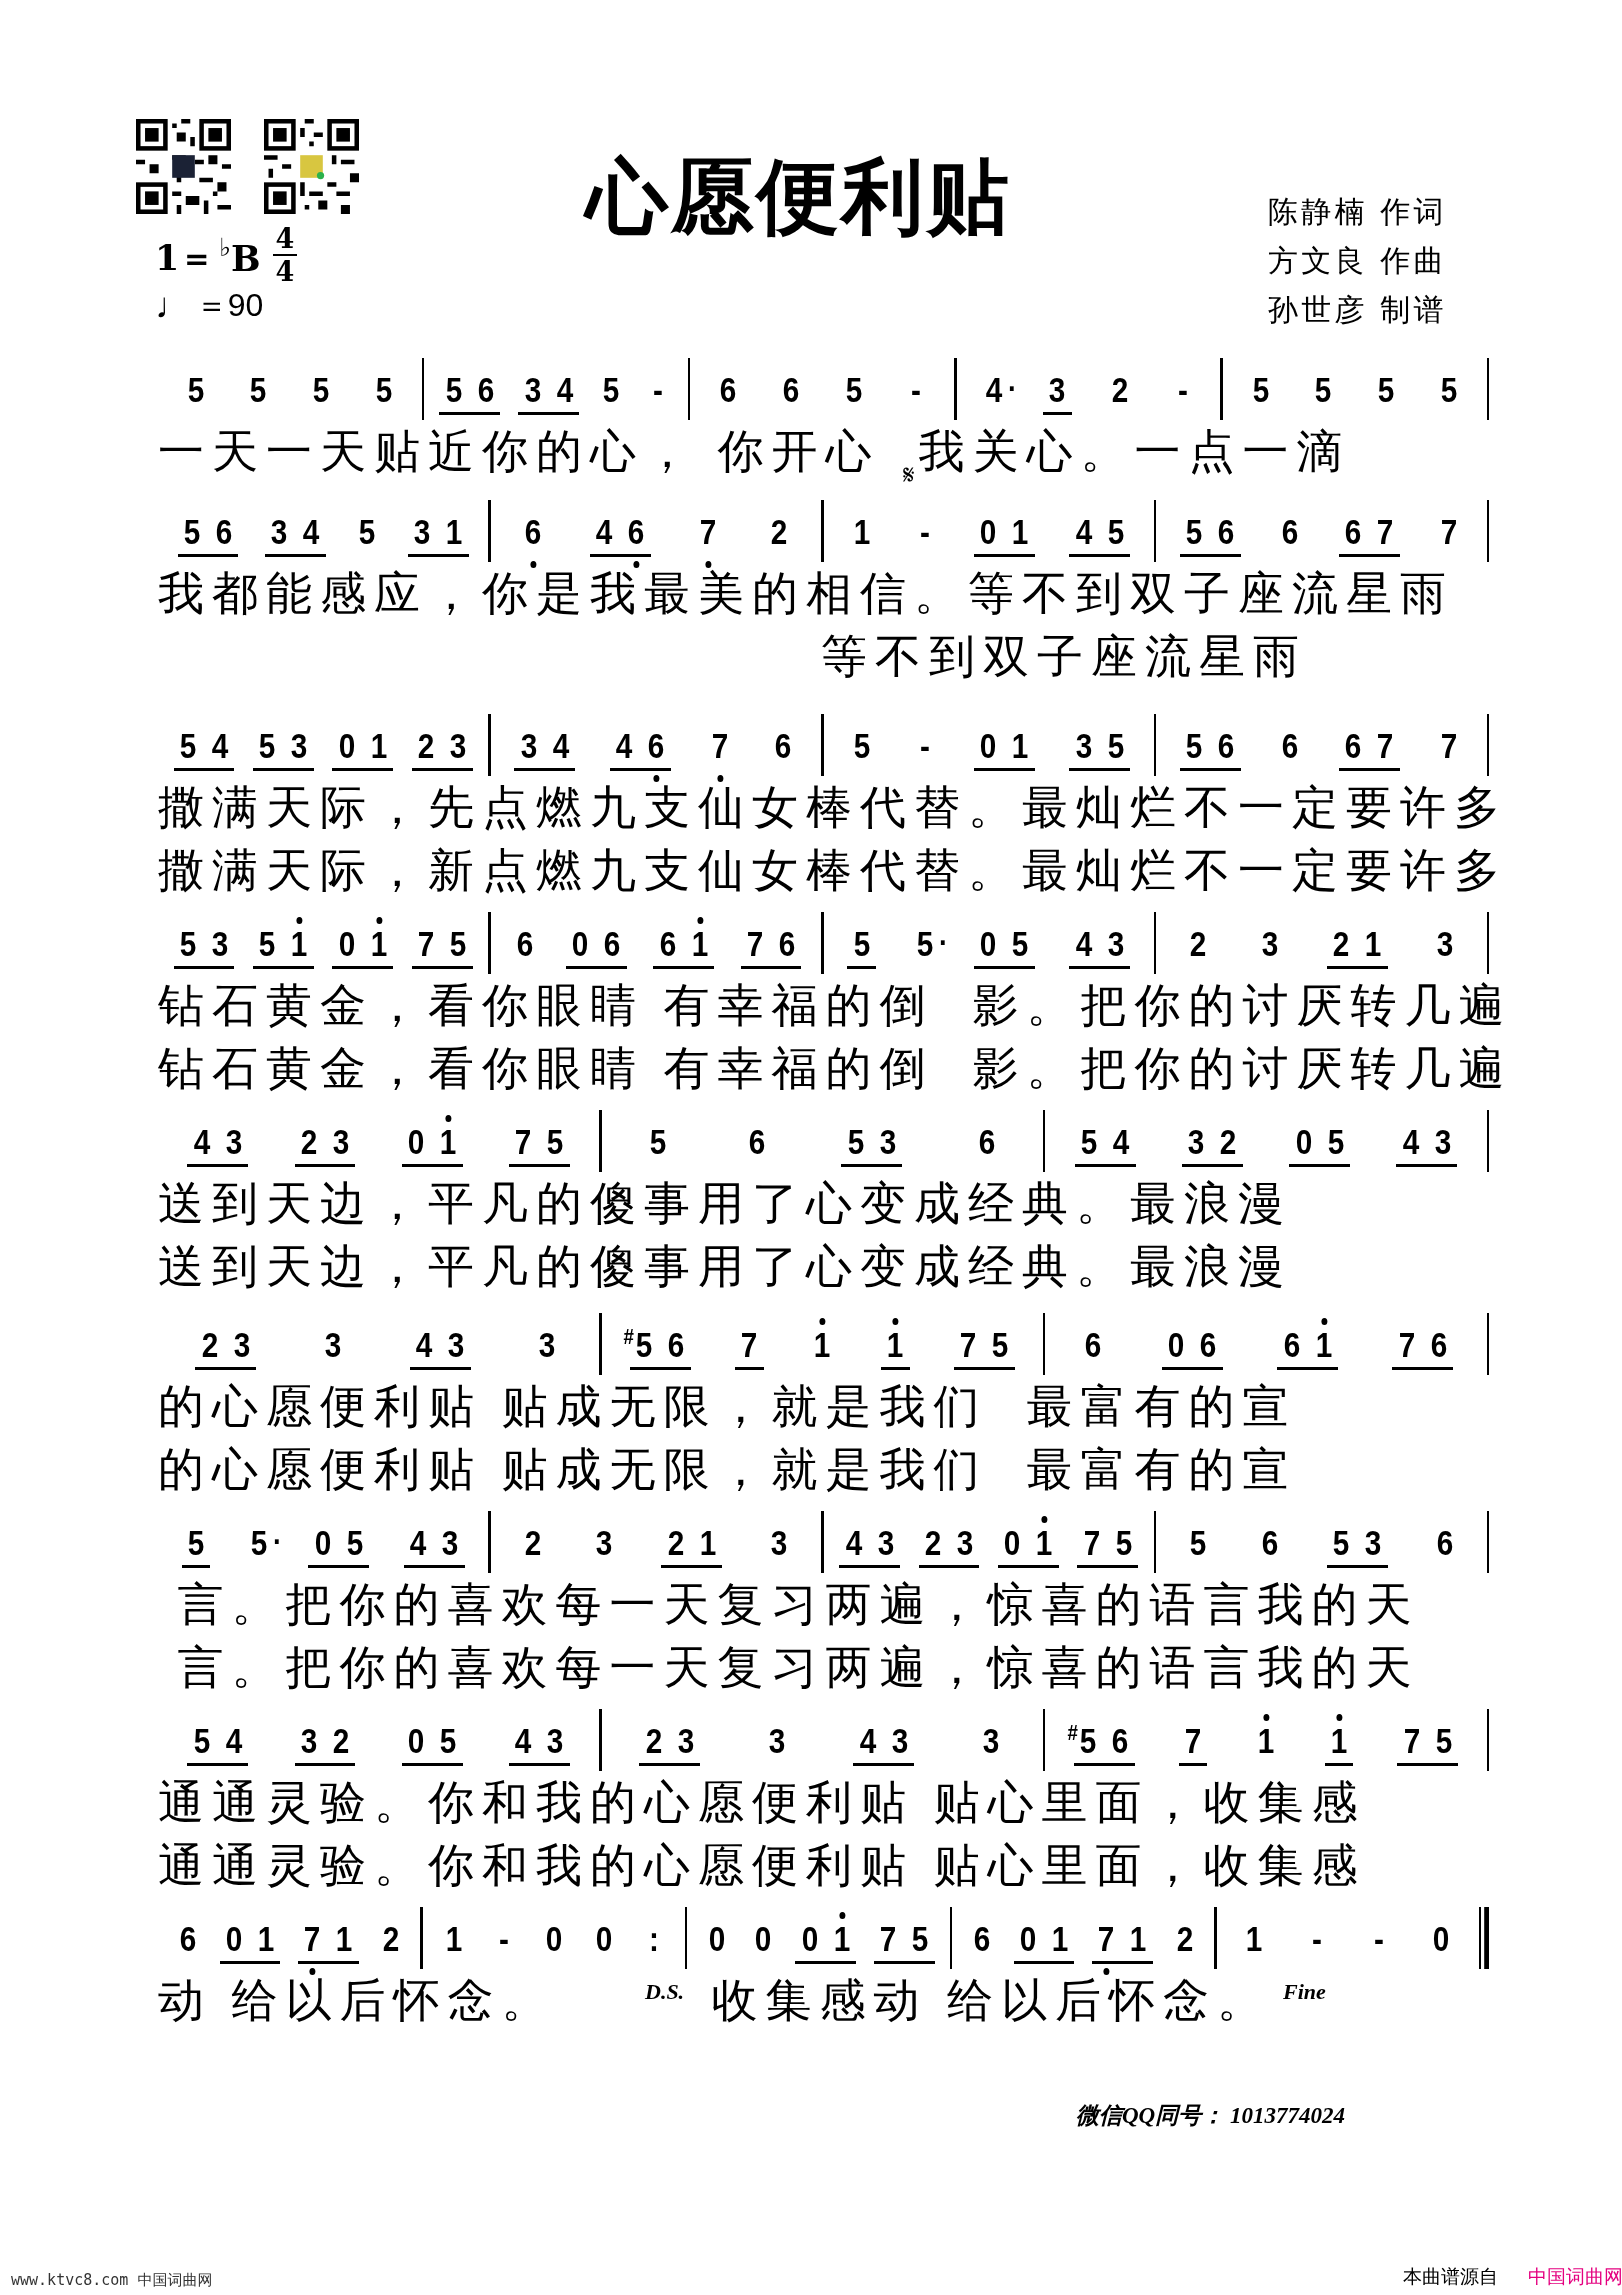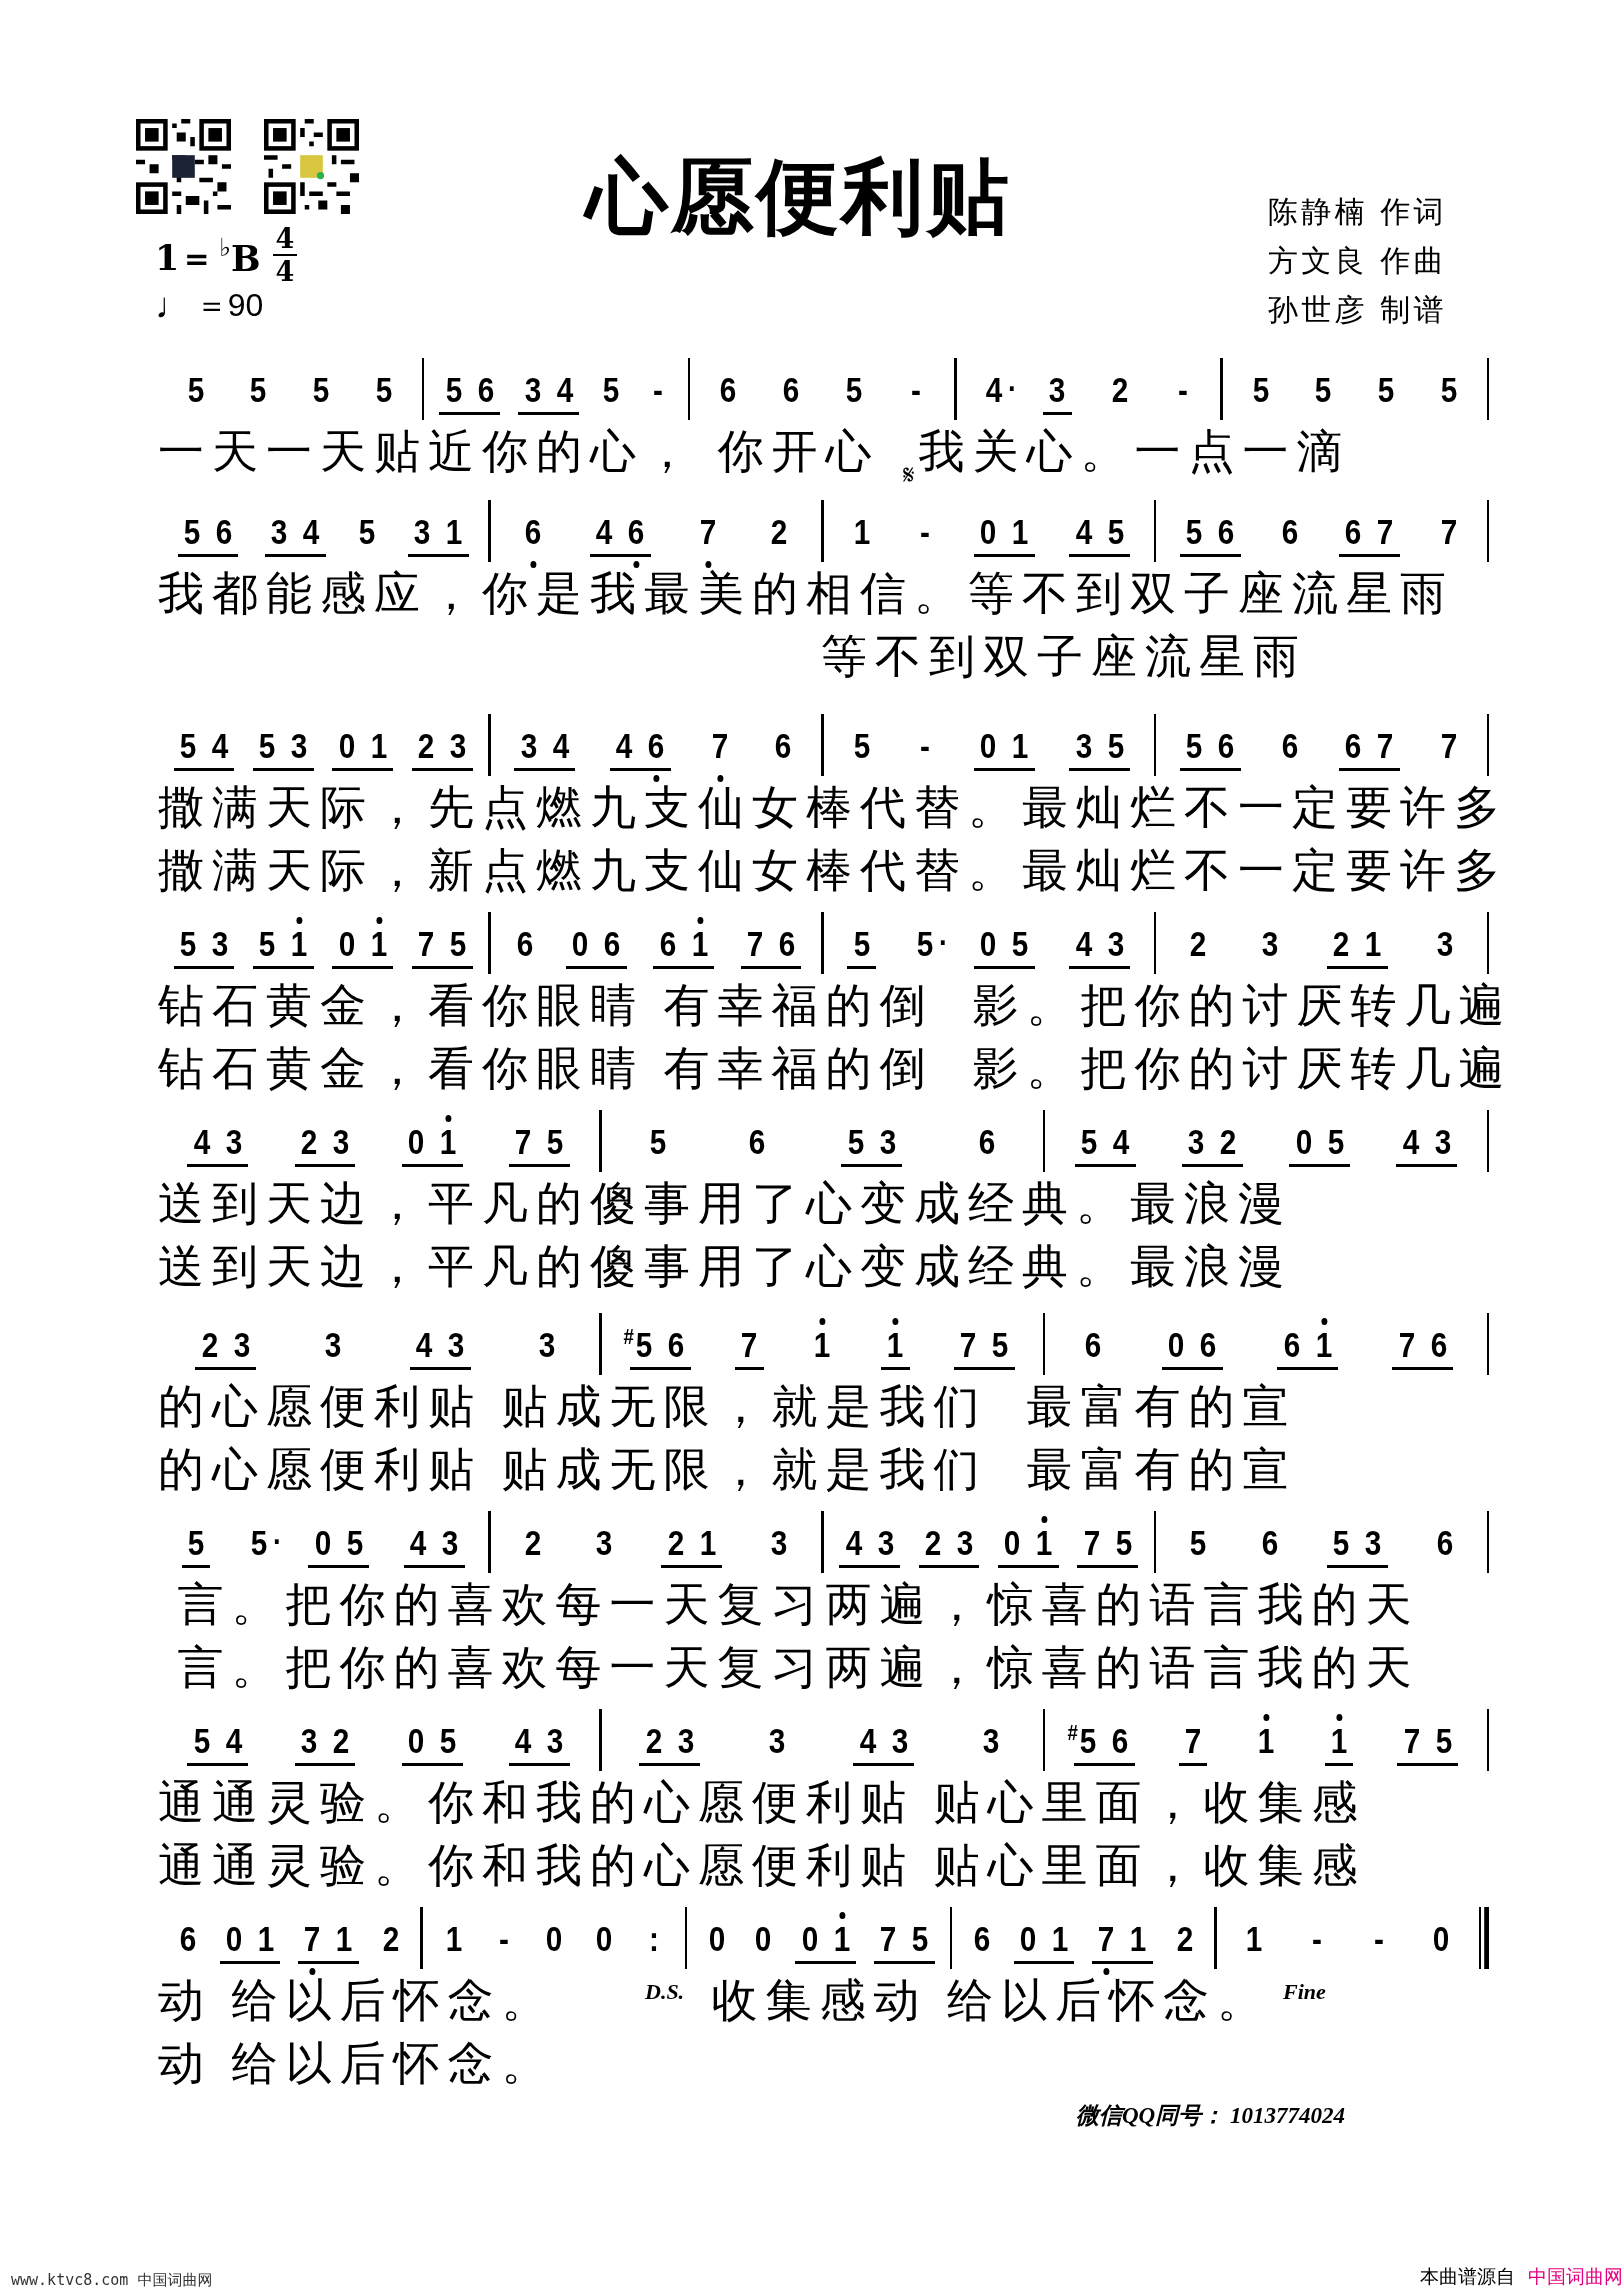--- a/index.html
+++ b/index.html
@@ -39,21 +39,21 @@
   .n.sharp::before { content:"#"; position:absolute; left:-8px; top:-8px; font-size:22px; }
   .n.dot::after { content:"·"; position:absolute; right:-11px; top:-1.6px; font-size:32px; }
   .lyric { display:flex; font-size:46px; line-height:63px; letter-spacing:8px; white-space:pre;
            font-family:Liberation Serif, serif; }
   .ds, .fine { position:absolute; font-style:italic; font-weight:bold; font-size:22px;
                font-family:"Liberation Serif", serif; }
   .segno { position:absolute; font-size:27px; font-family:"DejaVu Serif", serif; }
   .contact { position:absolute; left:1076px; top:2100px; font-size:23px; font-style:italic; font-weight:bold;
              font-family:"Liberation Serif", serif; }
   .src { position:absolute; right:0; bottom:4.8px; font-size:19px; font-family:"DejaVu Sans", sans-serif; }
-  .src .brand { color:#e4007f; margin-left:13px;text-align:center; }
+  .src .brand { color:#e4007f; margin-left:30px;text-align:center; }
   .wm { position:absolute; left:11px; bottom:4.8px; font-size:15px; font-family:"DejaVu Sans Mono", monospace; color:#333; }
 </style>
 </head>
 <body>
 
 <div class="qr" id="qr1">
   <svg viewBox="0 0 21 21">
     <rect x="0" y="0" width="7" height="7" fill="#000"></rect>
       <rect x="1" y="1" width="5" height="5" fill="#fff"></rect>
       <rect x="2" y="2" width="3" height="3" fill="#000"></rect>
@@ -757,21 +757,20 @@
           </div>
           <div class="group">
             <span class="n">0</span>
           </div>
         </div>
         <div class="barline final"></div>
       </div>
       <span class="ds" style="left: 487px; top: 89px;">D.S.</span>
       <span class="fine" style="left: 1125px; top: 89px;">Fine</span>
       <div class="lyric">动 给以后怀念。        收集感动 给以后怀念。</div>
-      <div class="lyric">动 给以后怀念。</div>
     </div>
   </div>
 
 <div class="contact">微信QQ同号：  1013774024</div>
 <div class="src">
   <span>本曲谱源自</span><span class="brand">中国词曲网</span>
 </div>
 <div class="wm">www.ktvc8.com 中国词曲网</div>
 
 

